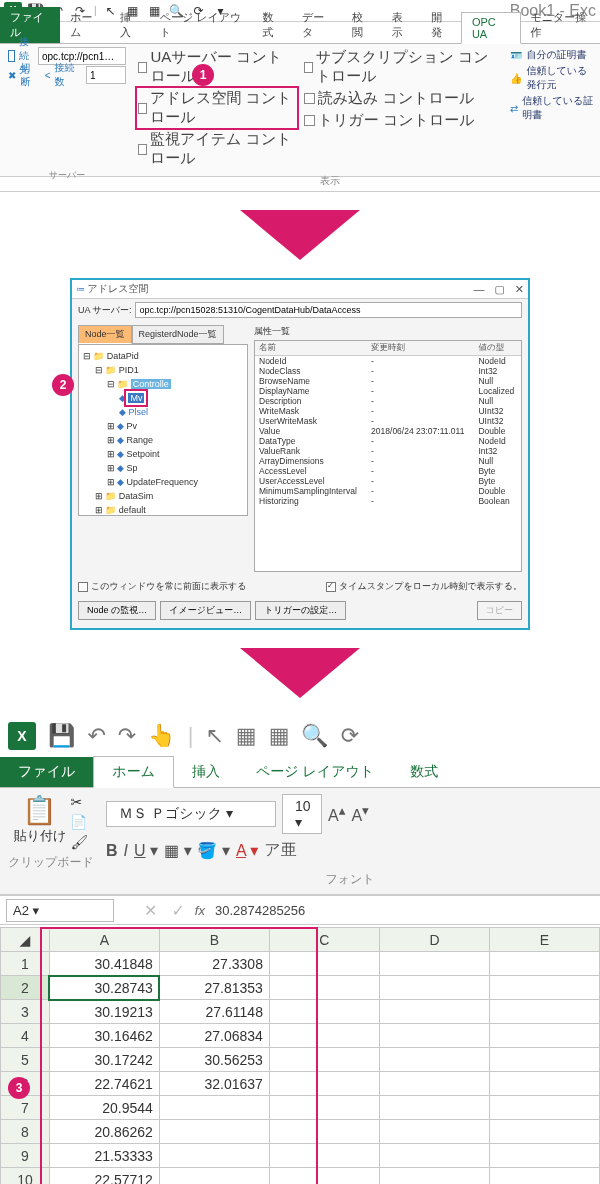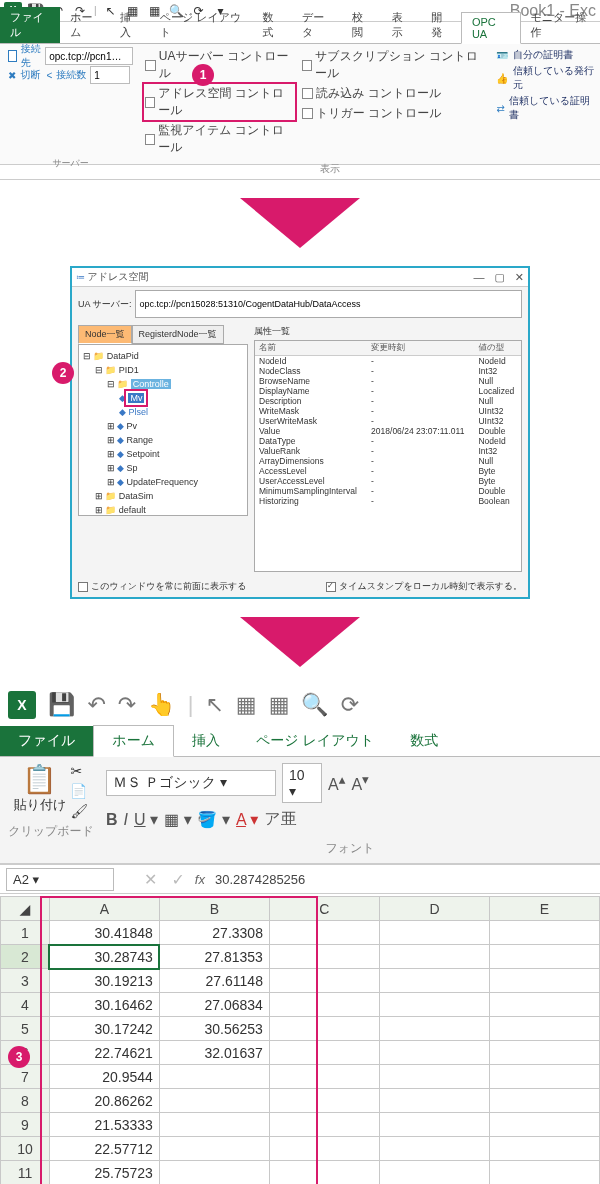--- a/index.html
+++ b/index.html
@@ -18,39 +18,39 @@
   .tabs .tab.active { border:1px solid #bbb; border-bottom:1px solid #fff; color:#1a733b; background:#fff; margin-bottom:-1px;}
   .ribbon { display:flex; padding:4px 6px 8px; gap:4px; border-bottom:1px solid #ccc; background:#fafafa; position:relative;}
   .ribbon-group { display:flex; flex-direction:column; gap:3px; padding:0 2px; position:relative;}
   .ribbon-group .grp-label { position:absolute; bottom:-14px; left:0; right:0; text-align:center; font-size:9px; color:#888;}
   .rb-row { display:flex; align-items:center; gap:4px; height:16px; font-size:10px;}
   .rb-row .sq { width:12px;height:12px; border:1px solid #2e7cc0; background:#fff;}
   .rb-row .sq.blue { color:#2e7cc0; }
   .rb-row.link { color:#2e7cc0;}
   .rb-input { width:88px; height:18px; border:1px solid #bbb; font-size:10px; padding:0 3px; background:#fff;}
   .rb-num { width:40px; height:18px; border:1px solid #bbb; font-size:10px; padding:0 3px; background:#fff;}
-  .chk { display:flex; align-items:center; gap:3px; font-size:12px; color:#444;}
+  .chk { display:flex; align-items:center; gap:3px; font-size:15px; color:#444;}
   .chk .box { width:11px;height:11px;border:1px solid #888;background:#fff;}
   .chk.hl { outline:2px solid #d81a6b; outline-offset:1px;}
   .ribbon-right { display:flex; flex-direction:column; gap:2px; margin-left:6px;}
   .ribbon-right .item { display:flex; align-items:center; gap:4px; font-size:10px; color:#236;}
   .ribbon-wrap { padding-bottom:14px; border-bottom:1px solid #ccc;}
 
   .callout { position:absolute; width:22px;height:22px; background:#d81a6b; color:#fff; border-radius:50%; display:flex; align-items:center; justify-content:center; font-weight:bold; font-size:12px; z-index:10;}
 
   
   .arrow-down { width:0;height:0; border-left:60px solid transparent; border-right:60px solid transparent; border-top:50px solid #d81a6b; margin:18px auto;}
 
   
   .dialog { width:460px; margin:0 auto; border:2px solid #2aa8c9; background:#f4f4f4; position:relative; font-size:9px;}
   .dlg-title { display:flex; align-items:center; padding:2px 4px; background:#fff; border-bottom:1px solid #ccc;}
   .dlg-title .txt { font-size:10px; color:#555;}
   .dlg-title .wbtns { margin-left:auto; display:flex; gap:10px; font-size:11px; color:#555;}
   .dlg-row { display:flex; align-items:center; gap:4px; padding:3px 6px;}
-  .dlg-row input.srv { flex:1; height:28px; border:1px solid #aaa; background:#fff; font-size:9px; padding:0 3px;}
+  .dlg-row input.srv { flex:1; height:16px; border:1px solid #aaa; background:#fff; font-size:9px; padding:0 3px;}
   .dlg-body { display:flex; gap:6px; padding:4px 6px;}
   .treepane { display:flex; flex-direction:column; width:170px;}
   .subtabs { display:flex; font-size:9px;}
   .subtabs .st { padding:2px 6px; border:1px solid #aaa; background:#eee;}
   .subtabs .st.active { background:#fdba74; border-bottom-color:#fff;}
   .tree { border:1px solid #aaa; background:#fff; height:172px; overflow:auto; padding:4px; font-size:9px; line-height:14px;}
   .tree .node { white-space:nowrap;}
   .tree .ic-f { color:#d9a33a; }
   .tree .ic-v { color:#3a78c5; }
   .tree .hl1 { background:#6bb3e0; color:#fff; padding:0 2px;}
@@ -79,21 +79,21 @@
   .tabs3 .tab { padding:6px 18px; font-size:14px; color:#1a733b; cursor:pointer;}
   .tabs3 .tab.file { background:#1a733b; color:#fff;}
   .tabs3 .tab.active { border:1px solid #bbb; border-bottom:1px solid #fff; background:#fff; margin-bottom:-1px;}
   .ribbon3 { display:flex; background:#f4f4f4; border-bottom:1px solid #ccc; padding:6px; gap:10px;}
   .clip { display:flex; flex-direction:column; align-items:center; width:90px;}
   .clip .paste { font-size:28px;}
   .clip .side { display:flex; flex-direction:column; gap:4px; font-size:14px;}
   .grp3label { font-size:12px; color:#888; text-align:center; margin-top:4px;}
   .fontgrp { flex:1; display:flex; flex-direction:column; gap:6px;}
   .fontrow { display:flex; align-items:center; gap:6px;}
-  .fontrow .sel { border:1px solid #bbb; background:#fff; padding:3px 6px; font-size:14px;}
+  .fontrow .sel { border:1px solid #bbb; background:#fff; padding:3px 12px; font-size:14px;}
   .fontrow .btn { font-size:16px; color:#555;}
   .namebox-row { display:flex; align-items:center; border-top:1px solid #ccc; border-bottom:1px solid #ccc; height:30px;}
   .namebox { width:108px; border:1px solid #bbb; background:#fff; padding:3px 6px; font-size:13px; margin-left:6px;}
   .fx { font-style:italic; font-size:13px; margin:0 10px; color:#666;}
   .formula { font-size:13px; color:#444;}
   .sheet { position:relative; margin-top:2px;}
   .sheet table { border-collapse:collapse; font-size:14px; width:100%;}
   .sheet th, .sheet td { border:1px solid #c8c8c8; height:24px; text-align:right; padding:0 6px; font-weight:normal;}
   .sheet th { background:#eef3ec; color:#444; text-align:center;}
   .sheet th.rowh { text-align:center; width:40px;}
@@ -338,20 +338,26 @@
   <div class="dlg-bottom">
     <label class="chk2">
           <span class="box"></span>
           <span>このウィンドウを常に前面に表示する</span>
         </label>
     <label class="chk2" style="margin-left:auto">
           <span class="box on"></span>
           <span>タイムスタンプをローカル時刻で表示する。</span>
         </label>
   </div>
+  <div class="dlg-btns">
+    <button>Node の監視…</button>
+    <button>イメージビュー…</button>
+    <button>トリガーの設定…</button>
+    <button class="disabled" style="margin-left:auto">コピー</button>
+  </div>
 </div>
 </div>
 
 <div class="arrow-down"></div>
 
 <div class="excel3">
   <div class="qat3">
     <span class="excel-ico">X</span>
     <span class="ic3 save">💾</span>
     <span class="ic3">↶</span>

